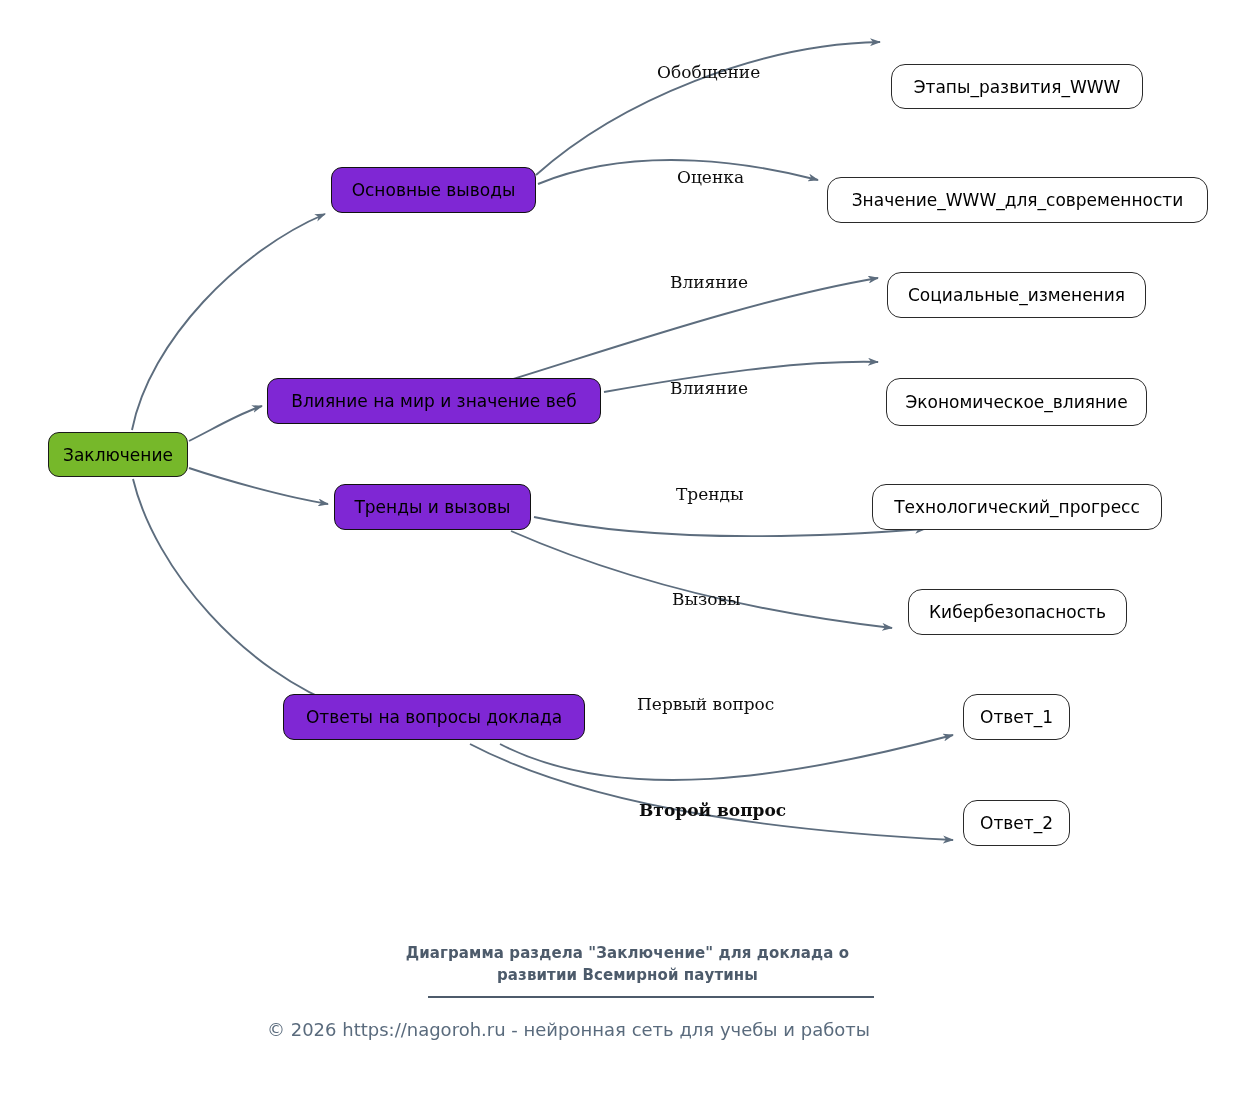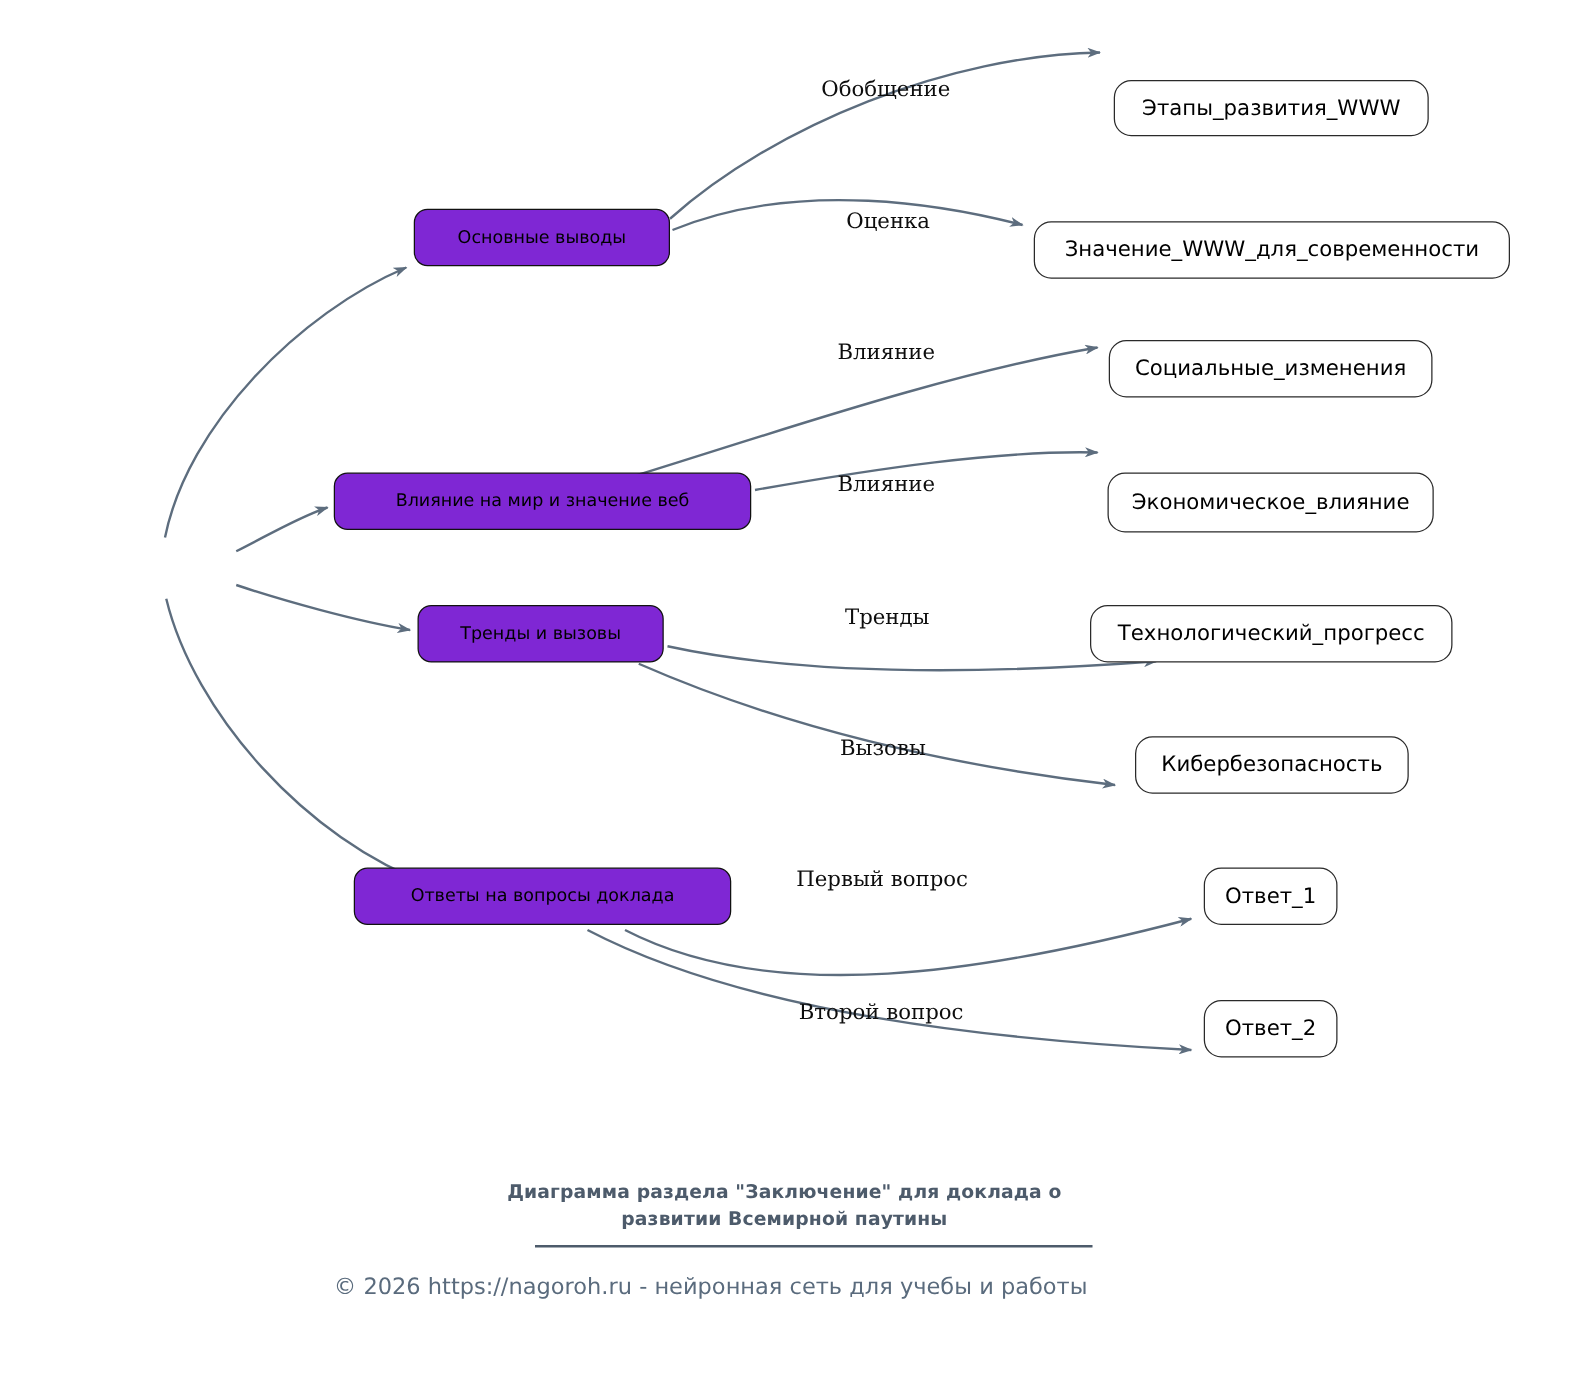--- a/index.html
+++ b/index.html
@@ -48,21 +48,21 @@
     background: #76b82a;
     border: 1.6px solid #1b1b1b;
     border-radius: 11px;
     font-size: 17px;
   }
 
   .node-branch {
     background: #7f27d4;
     border: 1.6px solid #111111;
     border-radius: 11px;
-    font-size: 14px;
+    font-size: 17px;
   }
 
   .node-leaf {
     background: #ffffff;
     border: 1.7px solid #2a2a2a;
     border-radius: 14px;
     font-size: 17px;
   }
 
   
@@ -134,20 +134,23 @@
       <path d="M 604,392 C 700,375 800,360 878,362"></path>
 
       <path d="M 534,517 C 640,540 780,540 925,529"></path>
       <path d="M 511,531 C 600,570 720,608 892,628"></path>
 
       <path d="M 500,744 C 620,806 790,778 953,735"></path>
       <path d="M 470,744 C 600,812 800,832 953,840"></path>
     </g>
   </svg>
 
+  <div class="node node-root" style="left:48px; top:432px; width:140px; height:45px;">
+    <span>Заключение</span>
+  </div>
 
   <div class="node node-branch" style="left:331px; top:167px; width:205px; height:46px;">
     <span>Основные выводы</span>
   </div>
 
   <div class="node node-branch" style="left:267px; top:378px; width:334px; height:46px;">
     <span>Влияние на мир и значение веб</span>
   </div>
 
   <div class="node node-branch" style="left:334px; top:484px; width:197px; height:46px;">
@@ -197,21 +200,21 @@
   <div class="edge-label" style="left:670px; top:272px;">Влияние</div>
 
   <div class="edge-label" style="left:670px; top:378px;">Влияние</div>
 
   <div class="edge-label" style="left:676px; top:484px;">Тренды</div>
 
   <div class="edge-label" style="left:672px; top:589px;">Вызовы</div>
 
   <div class="edge-label" style="left:637px; top:694px;">Первый вопрос</div>
 
-  <div class="edge-label" style="left:639px; top:800px;">Второй вопрос</div>
+  <div class="edge-label" style="left:639px; top:800px;font-weight:bold;">Второй вопрос</div>
 
   <div class="footer-title">
     <div>Диаграмма раздела "Заключение" для доклада о</div>
     <div>развитии Всемирной паутины</div>
   </div>
 
   <div class="footer-rule"></div>
 
   <div class="footer-credit">© 2026 https://nagoroh.ru - нейронная сеть для учебы и работы</div>
 

